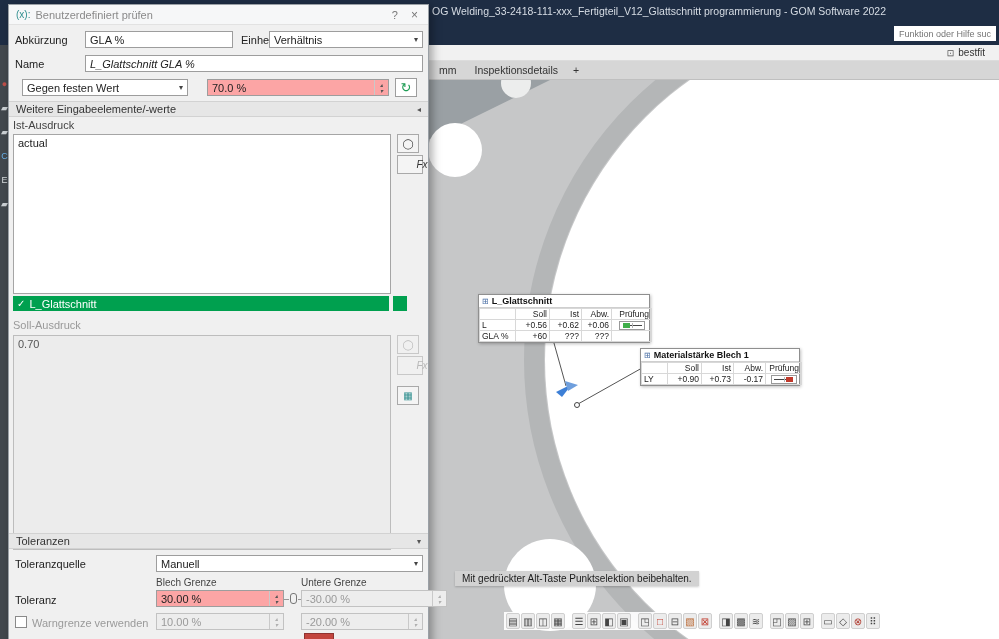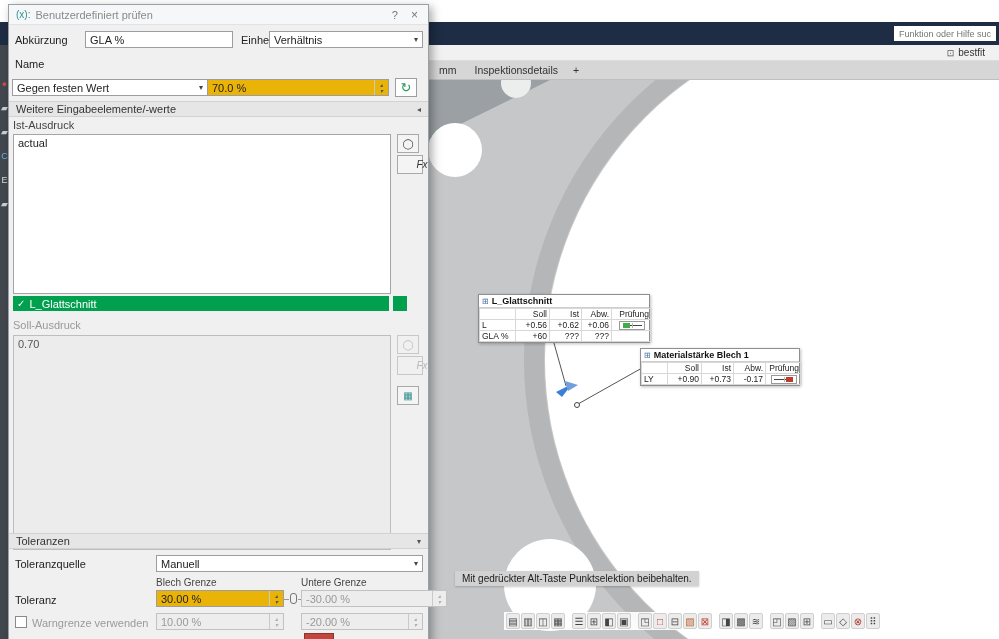--- a/index.html
+++ b/index.html
@@ -66,21 +66,21 @@
   .dlg-close { color:#777; padding:0 3px; font-size:12px; }
 
   .lbl { position:absolute; font-size:11px; color:#222; white-space:nowrap; }
   .lbl.dis { color:#9a9a9a; }
   .collbl { position:absolute; font-size:10px; color:#444; white-space:nowrap; }
 
   .inp { position:absolute; height:17px; background:#fff; border:1px solid #9d9d9d; display:flex; align-items:center; padding:0 4px; font-size:11px; }
   .inp .it { font-style:italic; }
   .sel { position:absolute; height:17px; background:#fff; border:1px solid #9d9d9d; display:flex; align-items:center; padding:0 4px; font-size:11px; }
   .sel .car { margin-left:auto; font-size:8px; color:#444; }
-  .spin { position:absolute; height:17px; background:#eab308; border:1px solid #9d9d9d; display:flex; font-size:11px; }
+  .spin { position:absolute; height:17px; background:#fca5a5; border:1px solid #9d9d9d; display:flex; font-size:11px; }
   .spin .v { flex:1; display:flex; align-items:center; padding:0 4px; overflow:hidden; }
   .spin .btns { width:14px; border-left:1px solid #c9c9c9; display:flex; flex-direction:column; align-items:center; justify-content:center;
                 font-size:6px; line-height:6px; color:#555; }
   .spin.dis { background:#ededed; border-color:#c2c2c2; }
   .spin.dis .v { color:#9a9a9a; }
   .spin.dis .btns { color:#b0b0b0; }
 
   .greenbtn { position:absolute; width:22px; height:19px; background:#fff; border:1px solid #9d9d9d; color:#1f9d55;
               display:flex; align-items:center; justify-content:center; font-size:13px; }
   .sect { position:absolute; left:0; right:0; height:16px; background:#e6e6e6; border-top:1px solid #d2d2d2; border-bottom:1px solid #d2d2d2;
@@ -102,20 +102,23 @@
   .cb { position:absolute; width:12px; height:12px; background:#fff; border:1px solid #8a8a8a; }
   .link { position:absolute; display:flex; align-items:center; gap:1px; color:#666; font-size:9px; }
   .chainbox { width:7px; height:11px; border:1px solid #777; border-radius:3px; display:inline-block; }
   .redbtn { position:absolute; left:295px; top:628px; width:30px; height:14px; background:#c2453e; border:1px solid #8f3330; }
 </style>
 </head>
 <body>
 
 <div class="screen">
 
+  <div class="titlebar">
+    <span class="titletext">OG Welding_33-2418-111-xxx_Fertigteil_V12_Glattschnitt programmierung - GOM Software 2022</span>
+  </div>
   <div class="menubar">
     <input class="searchbox" placeholder="Funktion oder Hilfe suchen" style="">
   </div>
   <div class="ribbonrow">
     <div class="bestfit">
       <span class="bf-ic">⊡</span>
       <span>bestfit</span>
     </div>
   </div>
   <div class="tabbar">
@@ -270,22 +273,25 @@
     <div class="inp" style="left:76px;top:26px;width:148px">
       <span>GLA %</span>
     </div>
     <span class="lbl" style="left:232px;top:29px">Einheit</span>
     <div class="sel" style="left:260px;top:26px;width:154px">
       <span>Verhältnis</span>
       <span class="car">▾</span>
     </div>
 
     <span class="lbl" style="left:6px;top:53px">Name</span>
-
-    <div class="sel" style="left:3px;top:74px;width:196px">
+    <div class="inp" style="left:76px;top:50px;width:338px">
+      <span class="it">L_Glattschnitt GLA %</span>
+    </div>
+
+    <div class="sel" style="left:13px;top:74px;width:166px">
       <span>Gegen festen Wert</span>
       <span class="car">▾</span>
     </div>
     <div class="spin" style="left:198px;top:74px;width:182px">
       <span class="v">70.0 %</span>
       <span class="btns">
           <i>▴</i>
           <i>▾</i>
         </span>
     </div>

